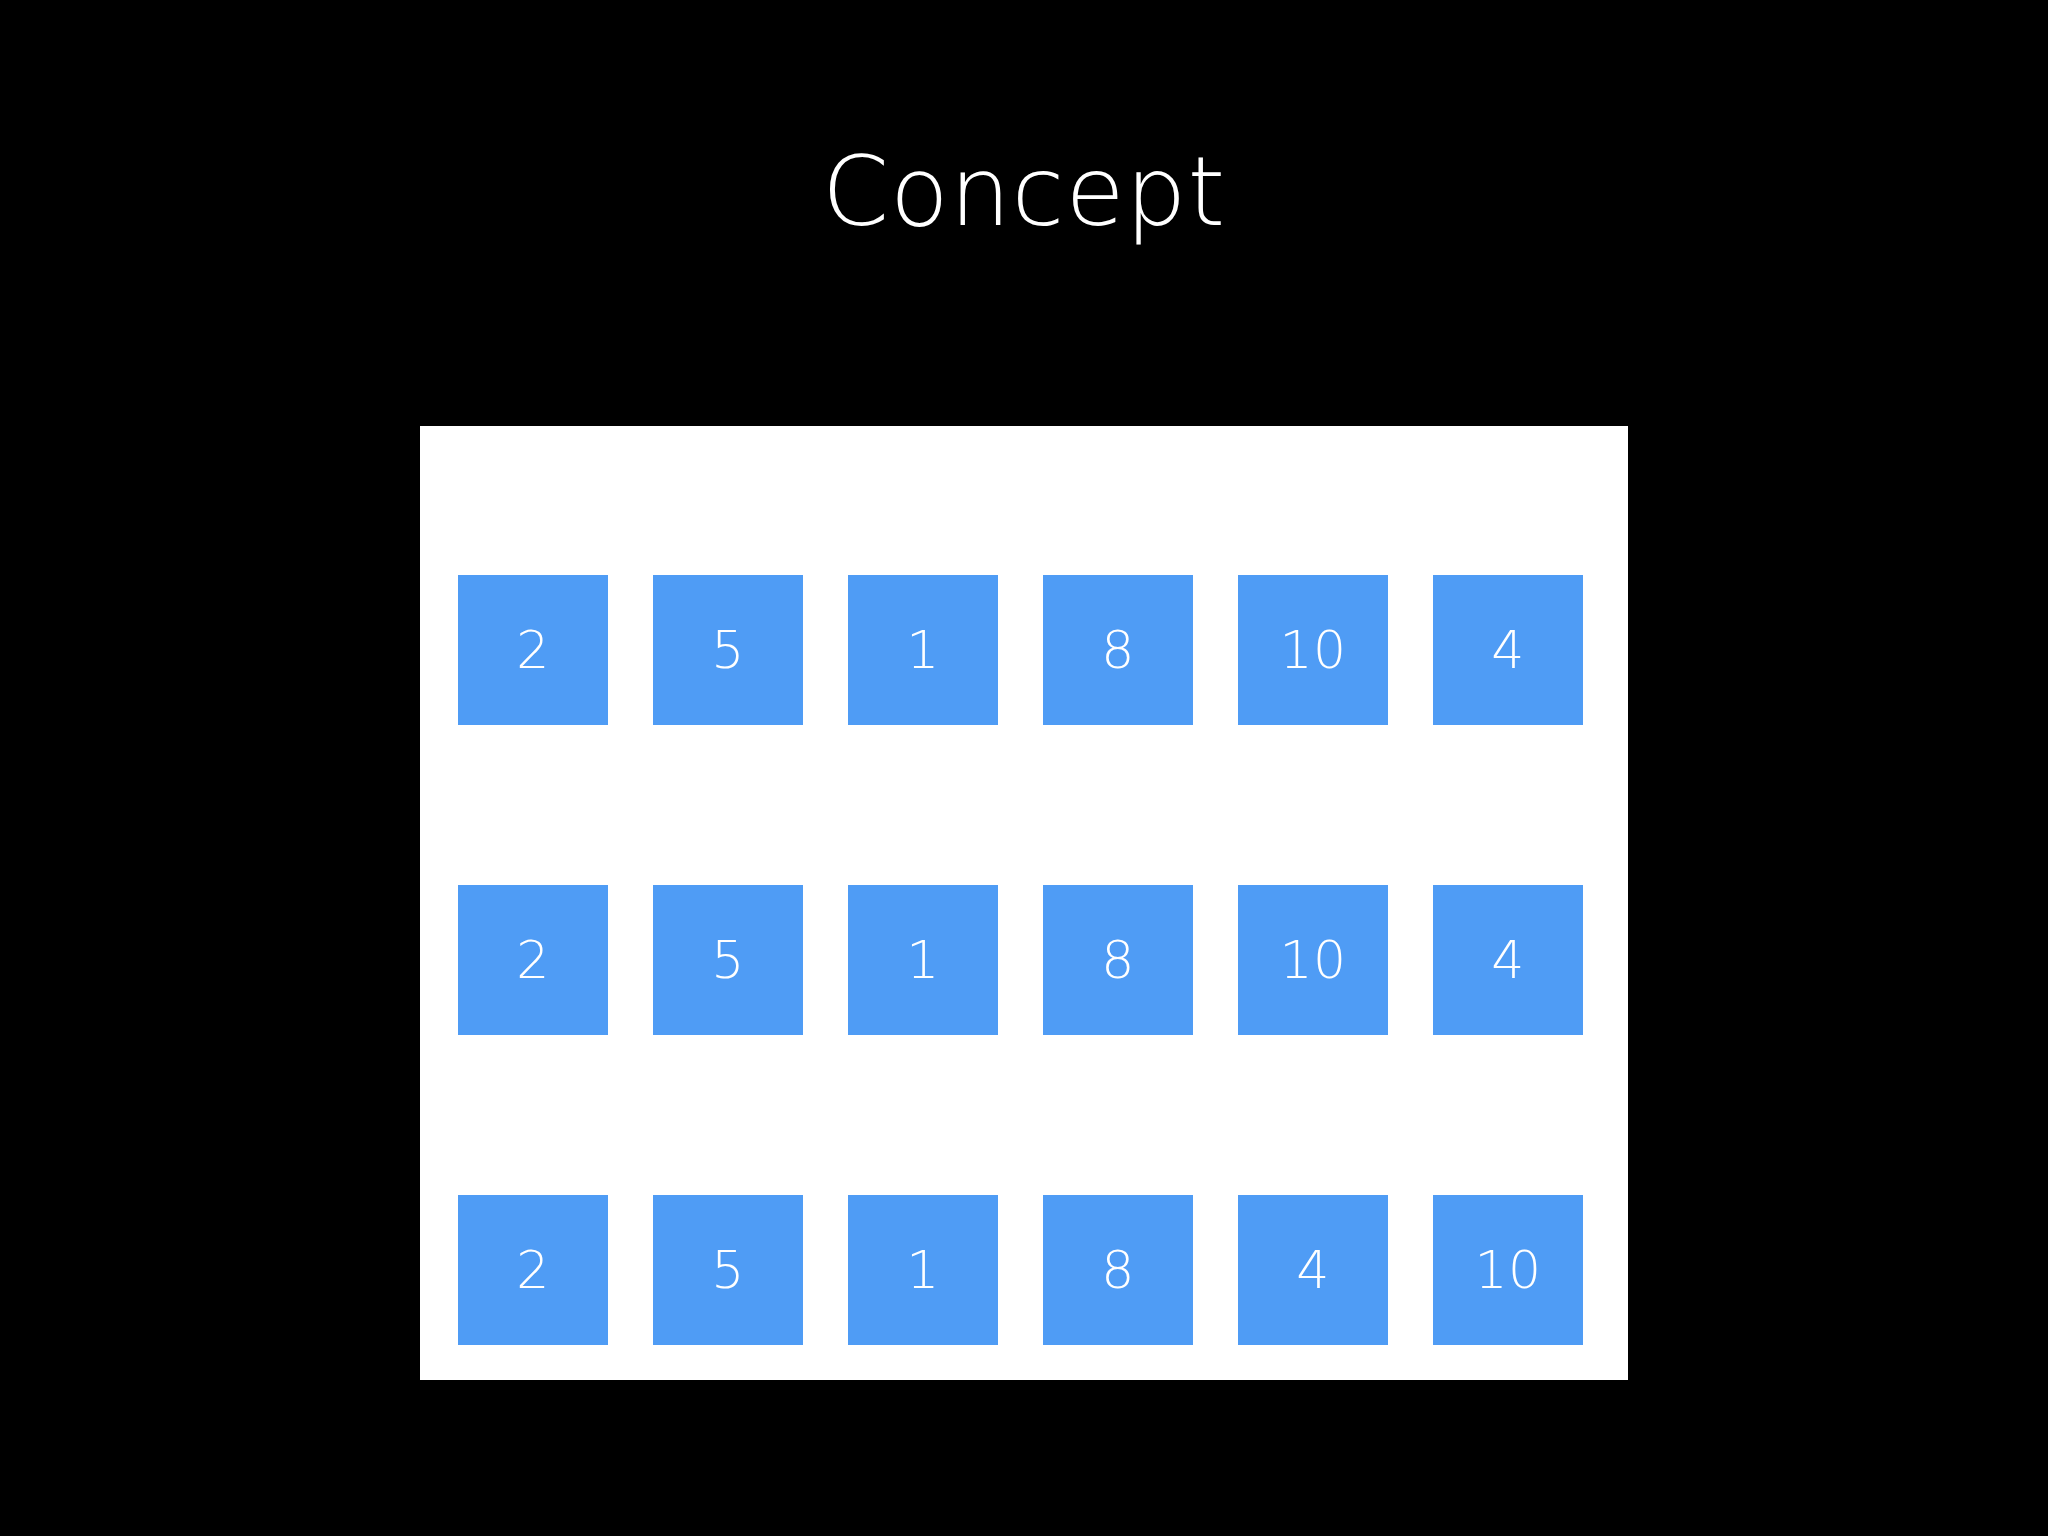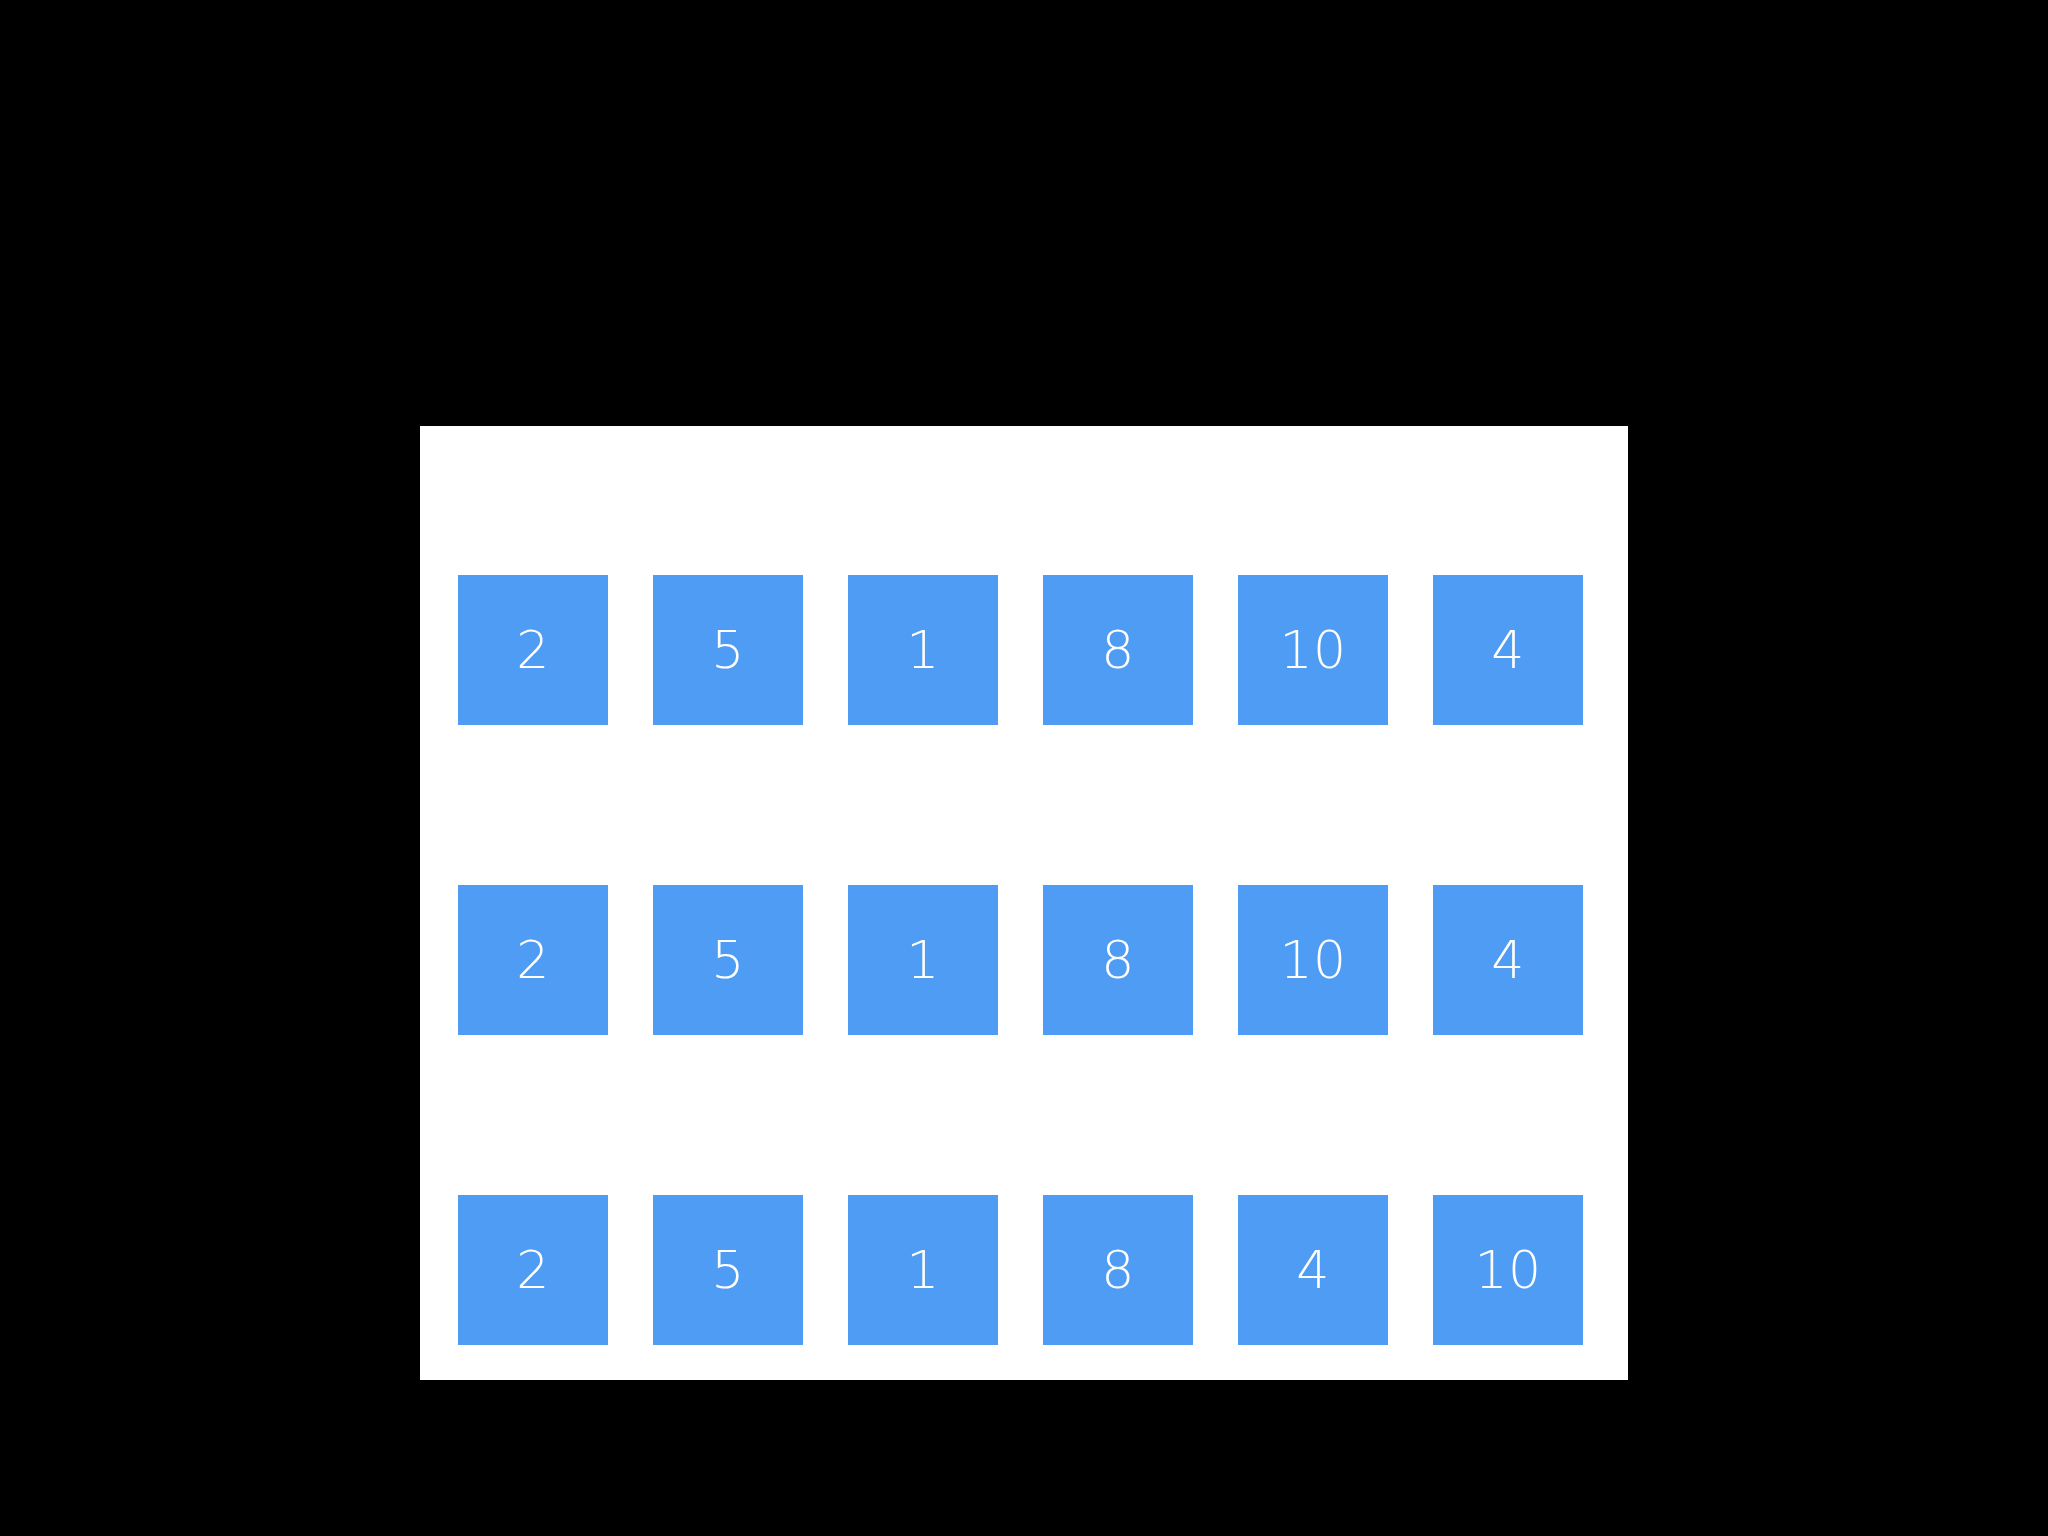--- a/index.html
+++ b/index.html
@@ -100,20 +100,21 @@
 
   .arrow-c3 { left: 666px; }
   .arrow-c4 { left: 861px; }
   .arrow-c5 { left: 1056px; }
 </style>
 </head>
 <body>
 
 <div id="slide">
 
+  <div id="slide-title">Concept</div>
 
   <div id="panel">
 
     <div class="row row-0">
 
       <div class="arrow arrow-r0 arrow-c3">
         <svg viewBox="0 0 64 92" xmlns="http://www.w3.org/2000/svg">
           <path d="M32 4 L32 80" stroke="#4a9ff0" stroke-width="15" stroke-linecap="round" fill="none"></path>
           <path d="M8 55 L32 80 L56 55" stroke="#4a9ff0" stroke-width="15" stroke-linecap="round" stroke-linejoin="round" fill="none"></path>
         </svg>

